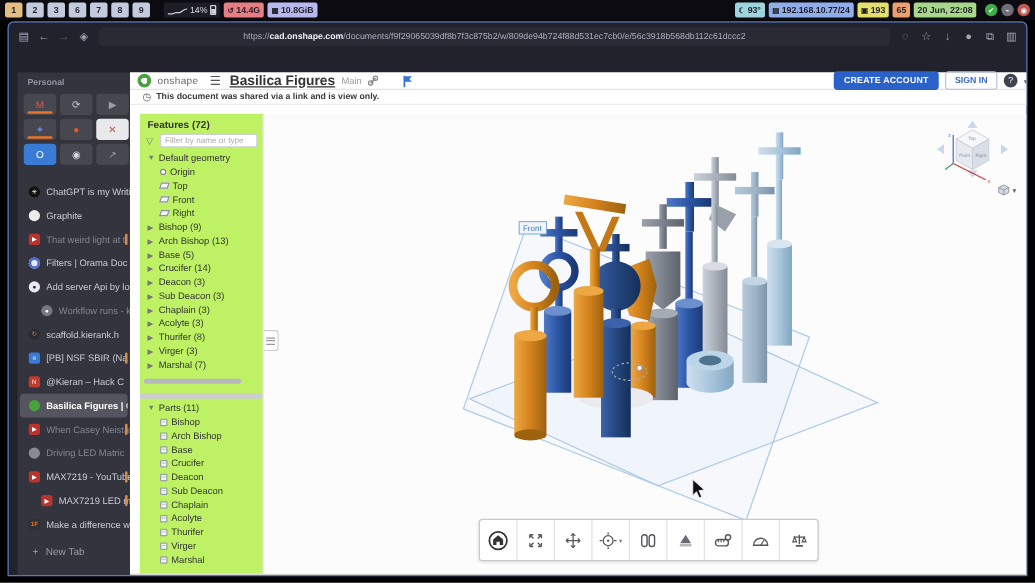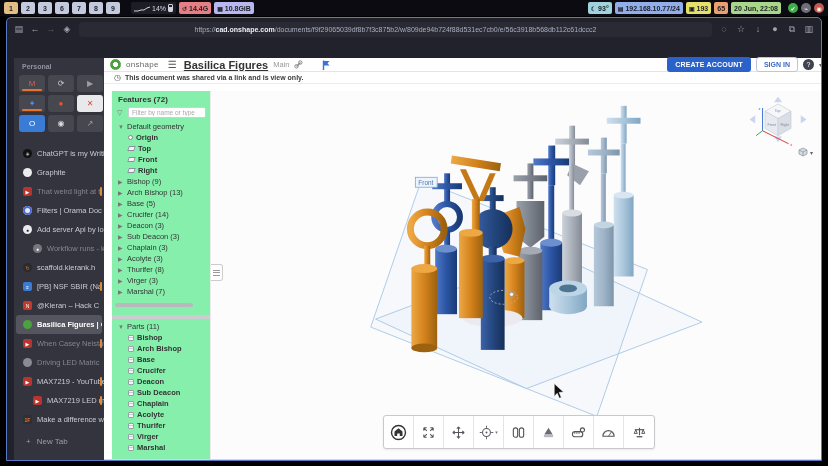--- a/index.html
+++ b/index.html
@@ -68,30 +68,30 @@
   .oheader .spacer{flex:1;}
   .btn-primary { background:#2b62c9; color:#fff; font-size:7px; font-weight:bold; padding:4px 8px; border-radius:3px; letter-spacing:.2px; }
   .btn-outline { border:1px solid #b9c6e2; color:#3b68c5; font-size:7px; font-weight:bold; padding:3px 7px; border-radius:3px; }
   .helpdot { width:11px; height:11px; border-radius:50%; background:#3f434d; color:#fff; font-size:7px; display:flex; align-items:center; justify-content:center; }
   .caret { font-size:6px; color:#666; }
   .notice { height:12px; display:flex; align-items:center; gap:4px; padding-left:10px; border-bottom:1px solid #ececee; background:#fff; }
   .notice .nicon { font-size:8px; color:#555; line-height:1; }
   .notice .ntext { font-size:7px; font-weight:bold; color:#3a3a3a; }
 
   
-  .fpanel { position:absolute; left:8px; top:33px; width:99px; bottom:17px; background:#86efac; border-right:1px solid #ebebee; overflow:hidden; z-index:3; }
+  .fpanel { position:absolute; left:8px; top:33px; width:99px; bottom:17px; background:#bef264; border-right:1px solid #ebebee; overflow:hidden; z-index:3; }
   .fhead { font-size:8px; font-weight:bold; color:#333; padding:4px 0 2px 6px; }
   .frow { display:flex; align-items:center; gap:3px; padding:1px 4px 3px 5px; }
   .funnel { width:8px; height:8px; color:#777; font-size:7px; }
   .filter-input { flex:1; height:11px; border:1px solid #ccd0d6; border-radius:2px; font-size:6.5px; padding:0 3px; color:#444; width:70px; }
   .filter-input::placeholder { color:#aaa; }
   .tree { }
   .trow { height:11px; display:flex; align-items:center; gap:3px; padding-left:6px; font-size:7.5px; color:#333; white-space:nowrap; }
   .trow .chev { font-size:6px; color:#777; width:6px; }
-  .trow.child { padding-left:16px;font-weight:bold; }
+  .trow.child { padding-left:16px; }
   .ico-origin { width:5px; height:5px; border-radius:50%; border:1px solid #888; background:#fff; }
   .ico-plane { width:7px; height:5px; border:1px solid #8a8fa0; transform:skewX(-20deg); background:#f2f4f8; }
   .ico-part { width:6px; height:6px; border:1px solid #9aa0a8; background:#f4f5f7; border-radius:1px; position:relative; }
   .ico-part::after{content:"";position:absolute;left:0;top:1.5px;width:100%;height:1px;background:#c7cbd2;}
   .hscroll { height:4px; background:#b9b9bd; border-radius:2px; margin:6px 3px 0 3px; }
   .fsplit { height:4px; background:#cdcdd1; margin:8px 0 2px 0; }
 
   
   .viewport { position:absolute; left:107px; top:33px; right:1px; bottom:17px; background:#fcfcfd; overflow:hidden; }
   .scene { position:absolute; left:0; top:0; width:100%; height:100%; }

